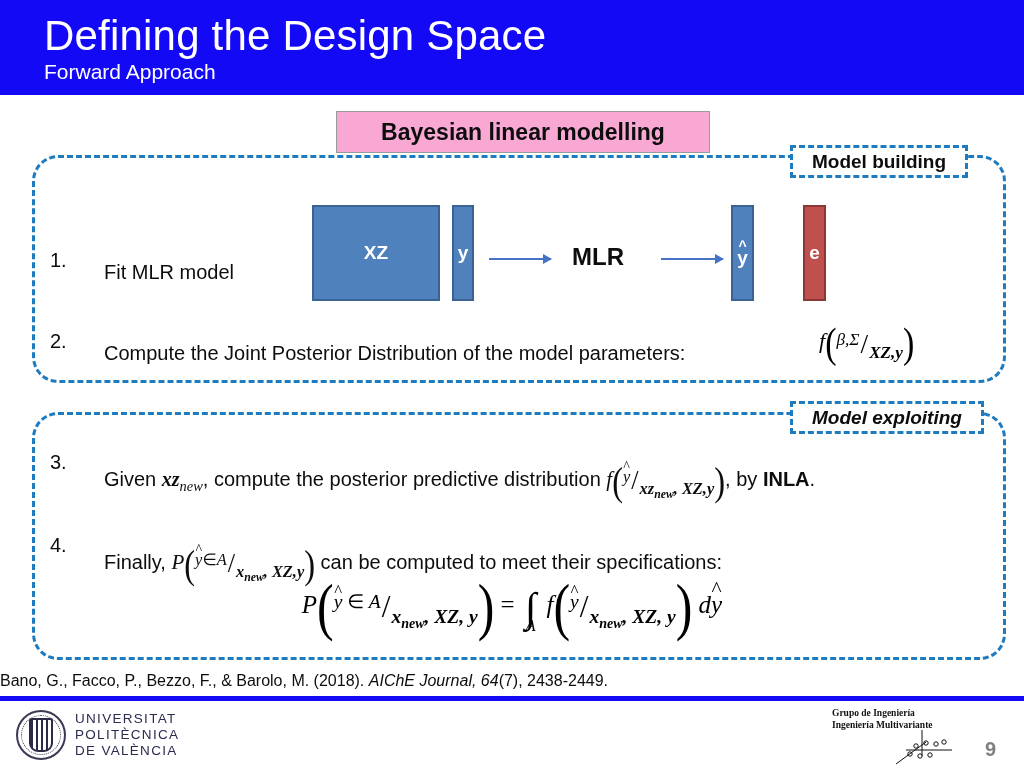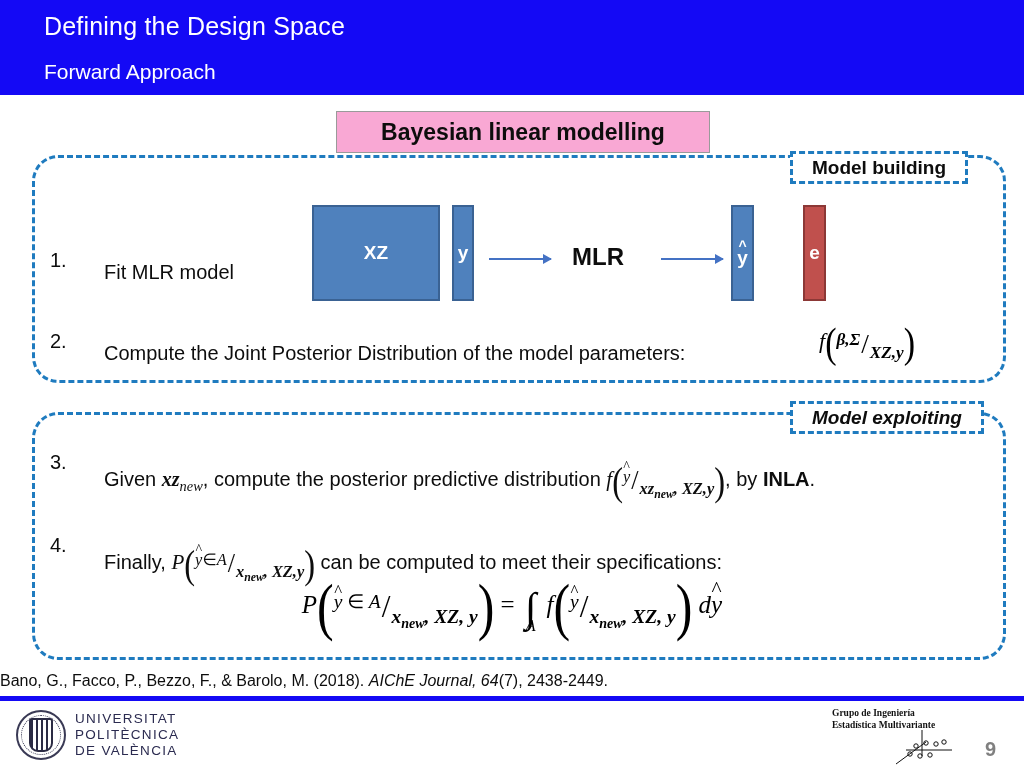--- a/index.html
+++ b/index.html
@@ -19,21 +19,21 @@
   #header-bar {
     position: absolute;
     left: 0; top: 0;
     width: 1024px;
     height: 95px;
     background: #1409F5;
   }
   #slide-title {
     position: absolute;
     left: 44px; top: 12px;
-    font-size: 25px;
+    font-size: 42px;
     color: #ffffff;
     font-weight: 400;
     letter-spacing: 0.2px;
     white-space: nowrap;
   }
   #slide-subtitle {
     position: absolute;
     left: 44px; top: 60px;
     font-size: 21px;
     color: #ffffff;
@@ -86,21 +86,21 @@
     justify-content: center;
     padding: 2px 10px;
     z-index: 7;
   }
   .tag-box span {
     font-size: 19px;
     font-weight: bold;
     color: #0d0d0d;
     white-space: nowrap;
   }
-  #tag-model-building { left: 790px; top: 151px; width: 178px; height: 33px; }
+  #tag-model-building { left: 790px; top: 145px; width: 178px; height: 33px; }
   #tag-model-exploiting { left: 790px; top: 401px; width: 194px; height: 33px; font-style: italic; }
 
   
   .step-num {
     position: absolute;
     font-size: 20px;
     color: #0d0d0d;
   }
   .step-text {
     position: absolute;
@@ -220,21 +220,21 @@
     font-style: normal;
     vertical-align: middle;
     display: inline-block;
     transform: scaleY(1.25);
   }
   .sub {
     font-size: 0.72em;
     vertical-align: sub;
   }
   .bold-up {
-    font-weight: bold;
+    font-weight: normal;
   }
   .hatwrap {
     display: inline-block;
     position: relative;
   }
   .hatwrap .hat {
     position: absolute;
     left: 0; right: 0;
     top: -0.62em;
     text-align: center;
@@ -451,21 +451,21 @@
   <div id="upv-text">
     <div>UNIVERSITAT</div>
     <div>POLITÈCNICA</div>
     <div>DE  VALÈNCIA</div>
   </div>
 </div>
 
 <div id="giem-logo">
   <div id="giem-desc">
     <div>Grupo de Ingeniería</div>
-    <div>Estadística Multivariante</div>
+    <div>Ingeniería Multivariante</div>
   </div>
 </div>
 
 <svg id="giem-scatter" viewBox="0 0 66 40">
   <line x1="30" y1="4" x2="30" y2="30" stroke="#111" stroke-width="1"></line>
   <line x1="14" y1="24" x2="60" y2="24" stroke="#111" stroke-width="1"></line>
   <line x1="4" y1="38" x2="34" y2="16" stroke="#111" stroke-width="1"></line>
   <circle cx="24" cy="20" r="2.2" fill="none" stroke="#111" stroke-width="1"></circle>
   <circle cx="34" cy="17" r="2.2" fill="none" stroke="#111" stroke-width="1"></circle>
   <circle cx="44" cy="18" r="2.2" fill="none" stroke="#111" stroke-width="1"></circle>

